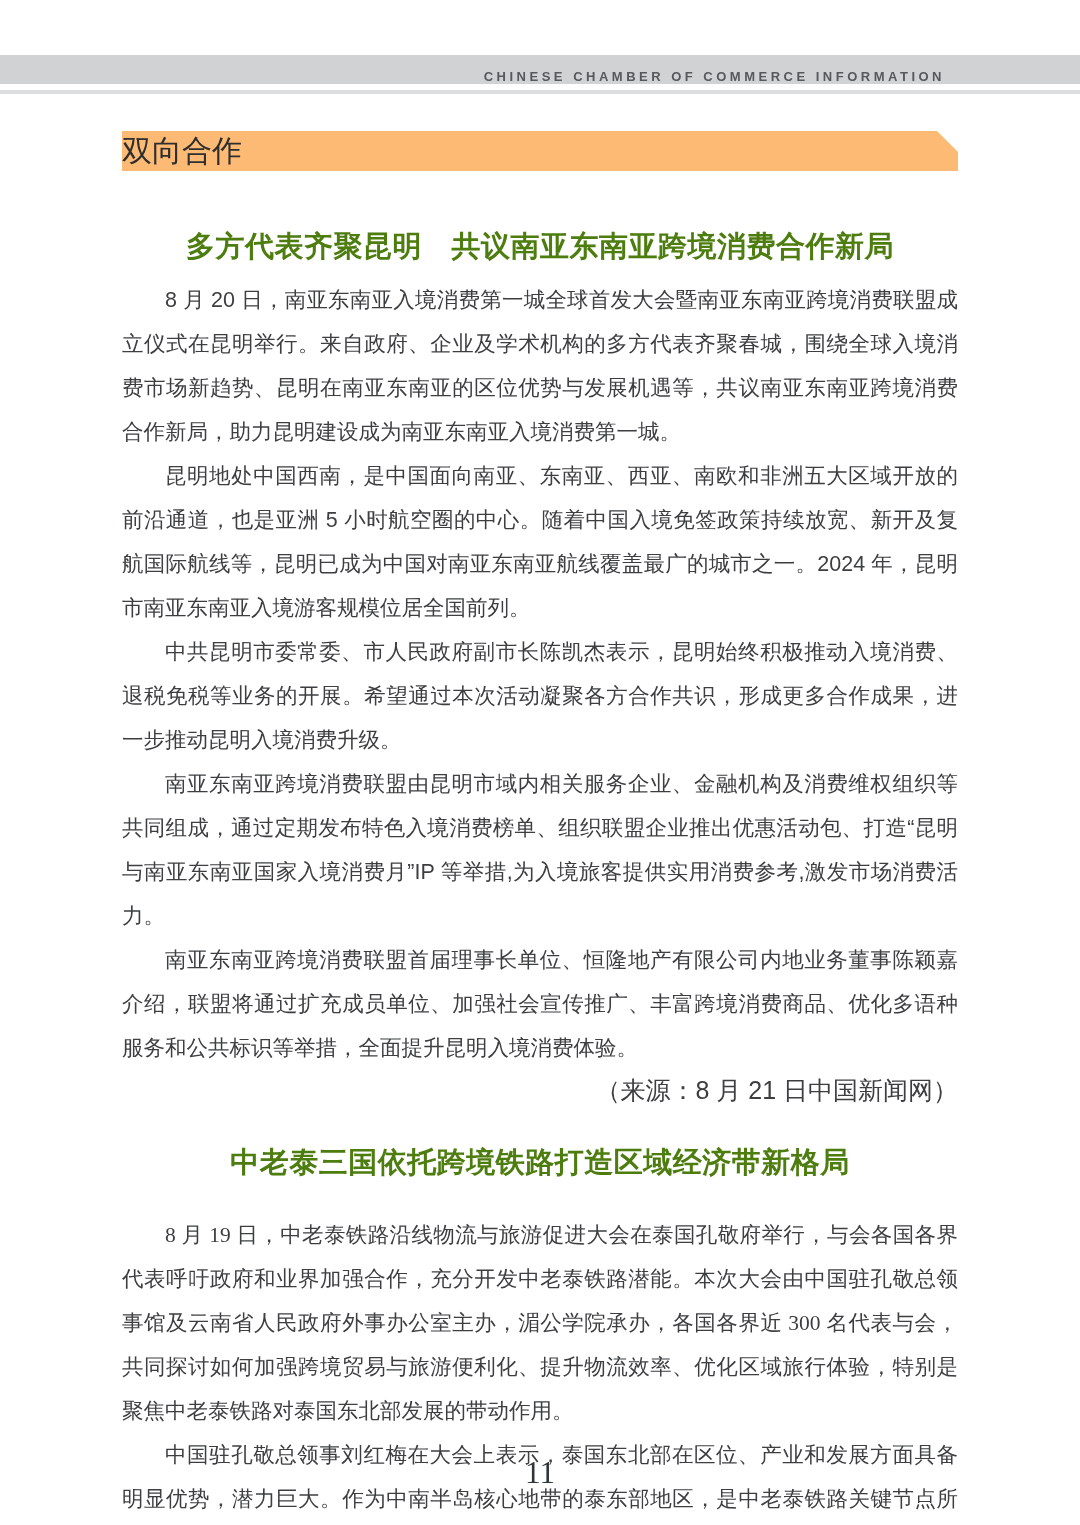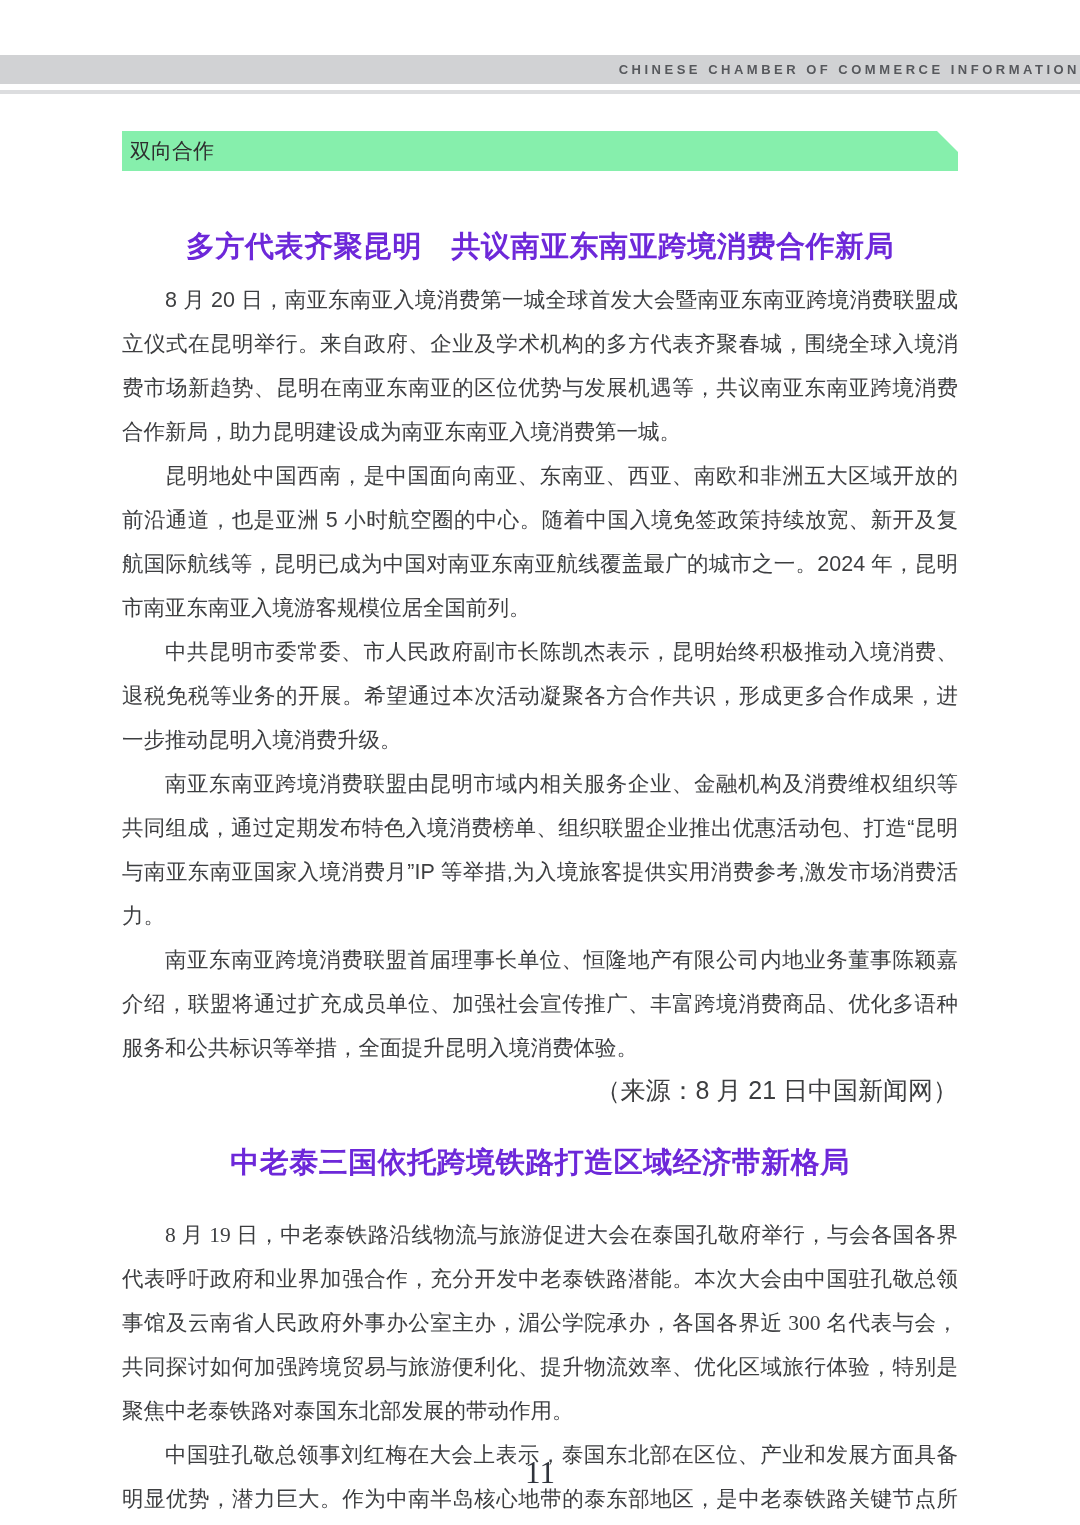--- a/index.html
+++ b/index.html
@@ -18,22 +18,23 @@
   
   .banner {
     position: absolute;
     top: 55px;
     left: 0;
     width: 100%;
     height: 29px;
     background: #d1d2d4;
     box-sizing: border-box;
     display: flex;
-    align-items: center;
+    align-items: flex-end;
     justify-content: flex-end;
+    padding-right: 135px;
   }
   .banner-text {
     font-size: 13px;
     font-weight: bold;
     letter-spacing: 3.5px;
     color: #56585c;
     white-space: nowrap;
   }
   
   .rule {
@@ -47,36 +48,35 @@
   
   .content {
     position: absolute;
     left: 122px;
     top: 131px;
     width: 836px;
   }
   .section-label {
     height: 40px;
     line-height: 40px;
-    background: #86efac;
+    background: #fdba74;
     clip-path: polygon(0 0, calc(100% - 21px) 0, 100% 21px, 100% 100%, 0 100%);
-    padding-left: 8px;
     box-sizing: border-box;
     font-family: "Liberation Serif", "DejaVu Serif", serif;
-    font-size: 21px;
+    font-size: 30px;
     color: #2e2e2e;
   }
   .article-title {
     margin: 0;
     text-align: center;
     font-size: 29px;
     font-weight: bold;
     line-height: 41px;
     letter-spacing: 0.5px;
-    color: #6d28d9;
+    color: #4d7c0f;
   }
   .title-1 { margin-top: 55px; }
   .title-2 { margin-top: 32px; }
   .para {
     margin: 0;
     font-size: 21.5px;
     line-height: 44px;
     color: #3d3e40;
     text-align: justify;
     text-indent: 2em;

